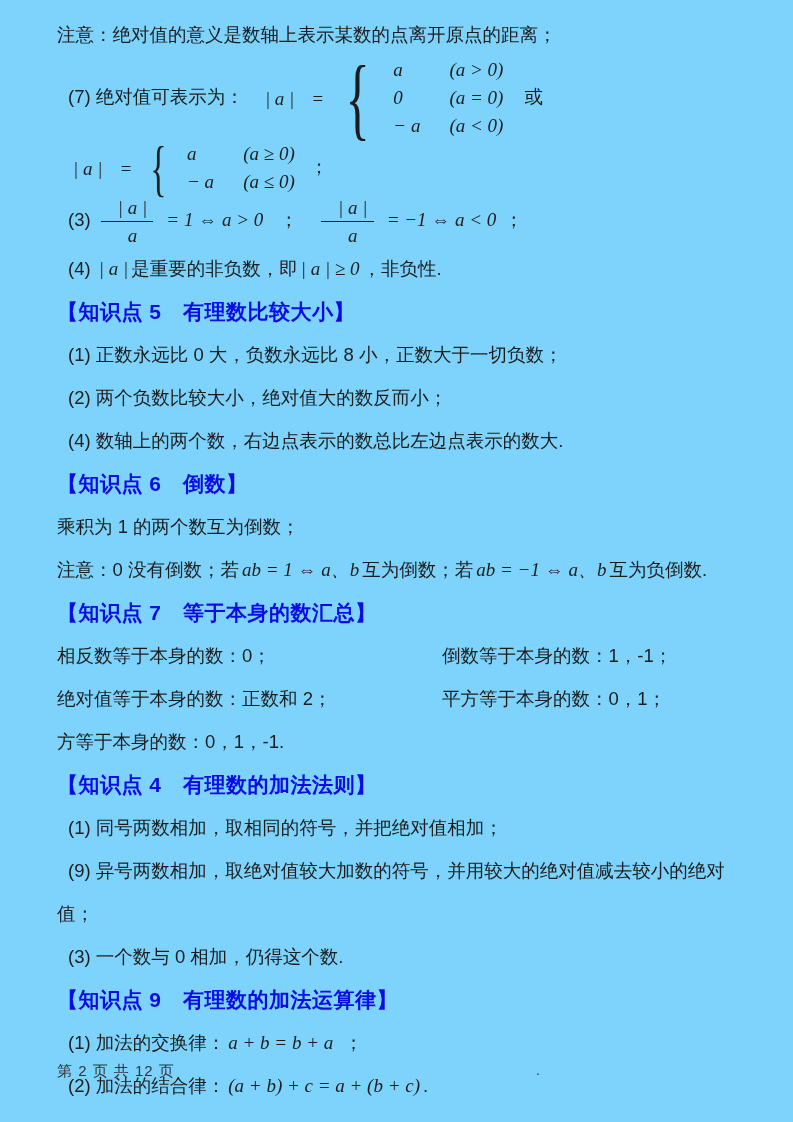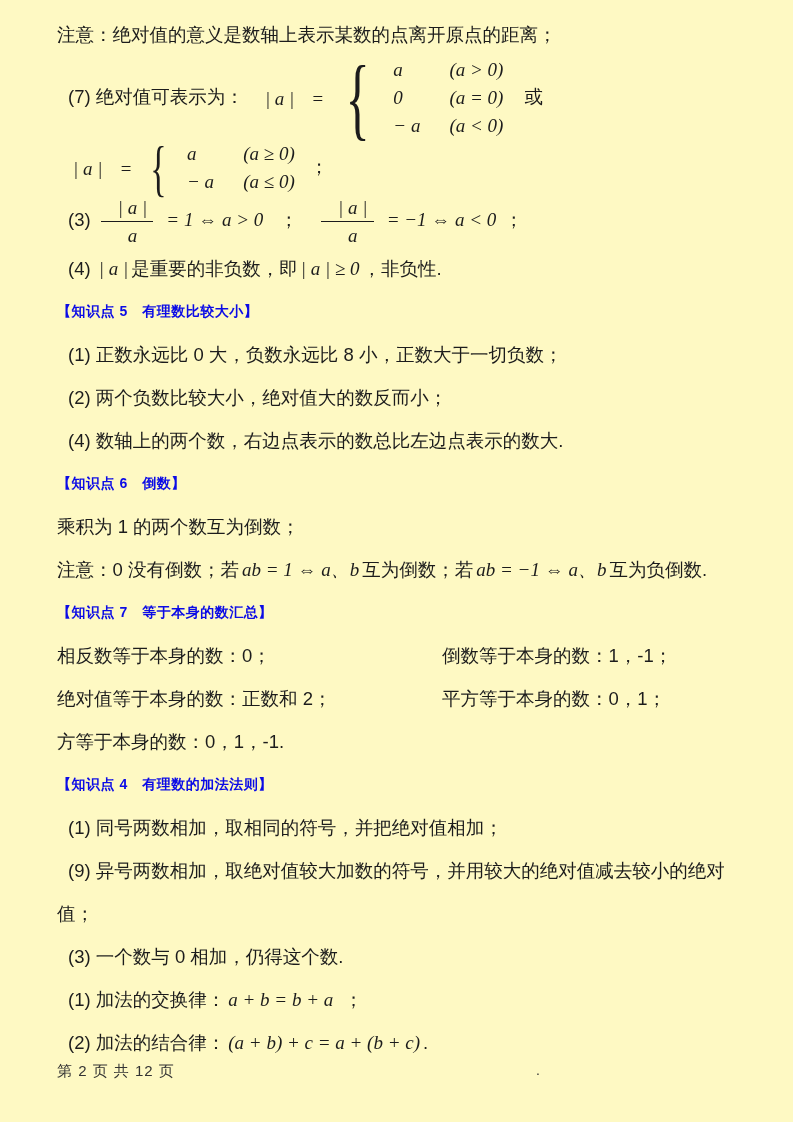--- a/index.html
+++ b/index.html
@@ -1,36 +1,36 @@
 <!DOCTYPE html>
 <html><head>
 <meta charset="utf-8">
 <style>
   html,body{margin:0;padding:0;background:#fff;}
   .page{
     position:relative;
     width:793px;height:1122px;
-    background:#fef9c3;
+    background:#7dd3fc;
     overflow:hidden;
     font-family:"Liberation Sans",sans-serif;
     color:#1c1c1c;
   }
   .content{
     position:absolute;left:57px;top:13px;width:682px;
   }
   p.line{
     margin:0;
     font-size:18.5px;
     line-height:43px;
     color:#1c1c1c;
   }
   p.indent{text-indent:11px;}
   h2.kp{
     margin:0;
-    font-size:14px;
+    font-size:21px;
     line-height:43px;
     font-weight:700;
     color:#0b0be6;
     letter-spacing:0.5px;
   }
   .math{
     font-family:"Liberation Serif",serif;
     font-style:italic;
     font-size:19px;
     margin:0 3px;
@@ -155,20 +155,21 @@
     <p class="line tworow">
       <span class="colL">方等于本身的数：0，1，-1.</span>
       <span class="colR"></span>
     </p>
 
     <h2 class="kp">【知识点 4　有理数的加法法则】</h2>
     <p class="line indent">(1) 同号两数相加，取相同的符号，并把绝对值相加；</p>
     <p class="line indent">(9) 异号两数相加，取绝对值较大加数的符号，并用较大的绝对值减去较小的绝对值；</p>
     <p class="line indent">(3) 一个数与 0 相加，仍得这个数.</p>
 
+    <h2 class="kp">【知识点 9　有理数的加法运算律】</h2>
     <p class="line indent">
       <span class="cn">(1) 加法的交换律：</span><span class="math">a + b = b + a</span><span class="cn tail">；</span>
     </p>
     <p class="line indent">
       <span class="cn">(2) 加法的结合律：</span><span class="math">(a + b) + c = a + (b + c)</span><span class="cn">.</span>
     </p>
 
   </div>
 
   <div class="footer">第 2 页 共 12 页</div>

